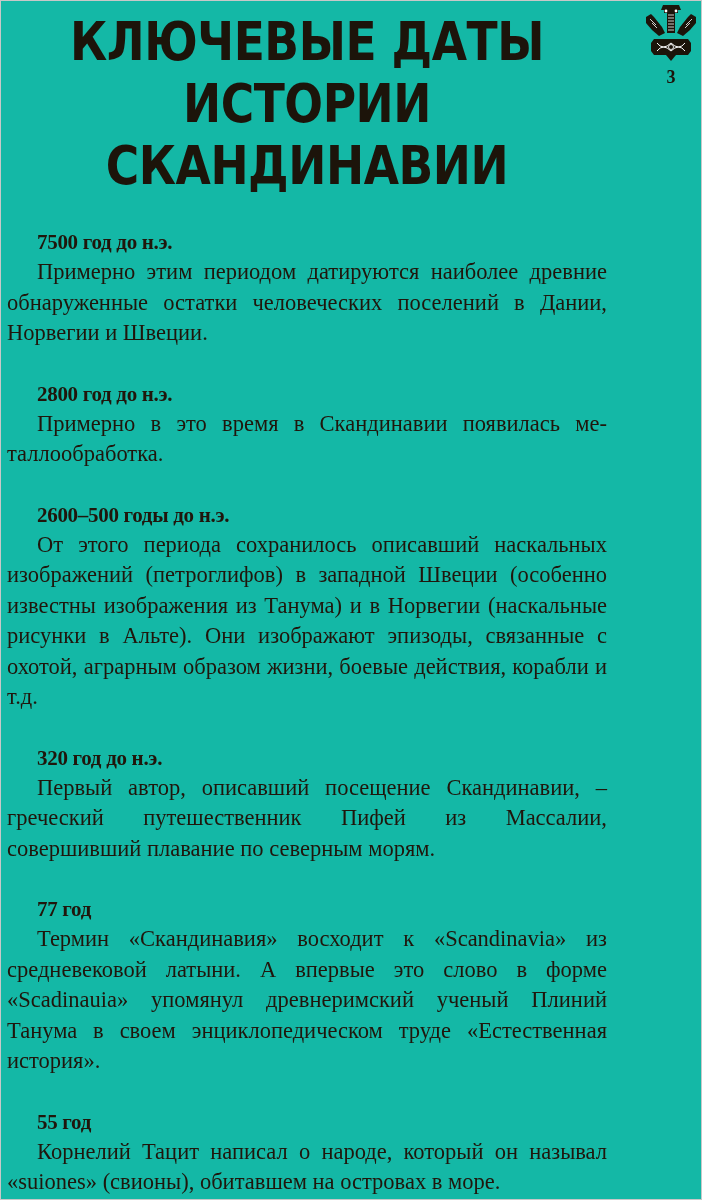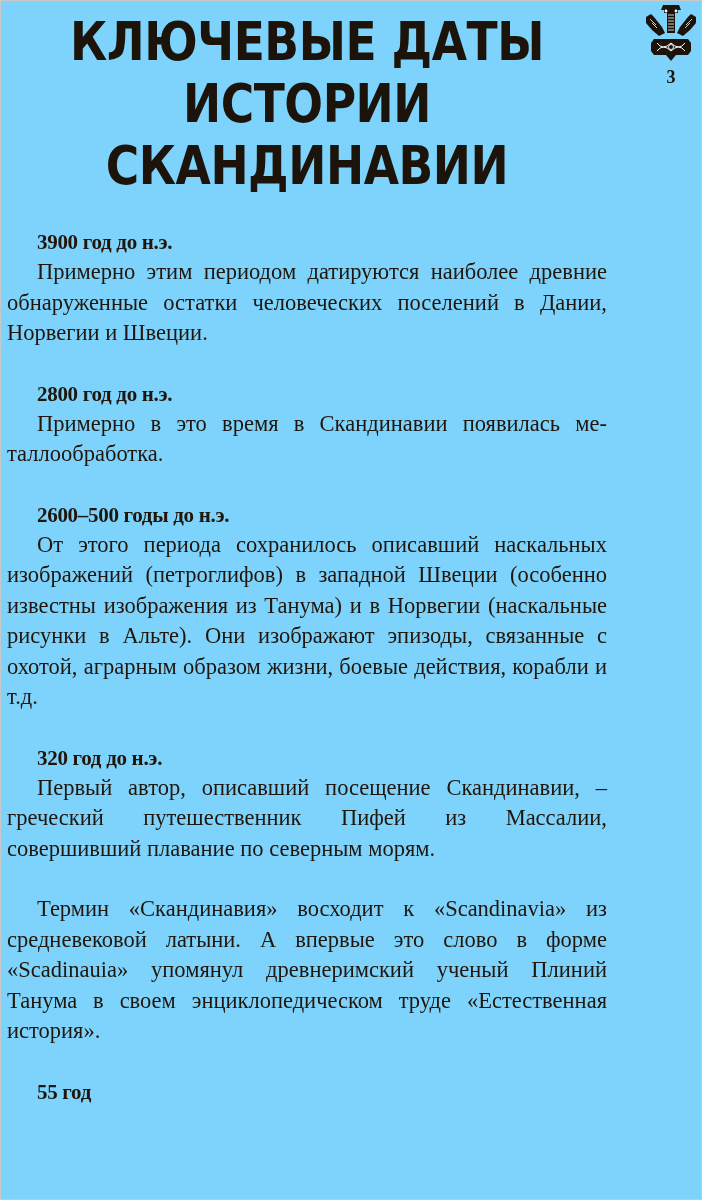--- a/index.html
+++ b/index.html
@@ -13,21 +13,21 @@
       overflow: hidden;
       position: relative;
     }
     .page {
       position: absolute;
       left: 0;
       top: 0;
       width: 700px;
       height: 1198px;
       border: 1px solid #c8c8c8;
-      background: #7dd3fc;
+      background: #14b8a6;
       color: #1f150b;
     }
     .title {
       position: absolute;
       left: 0;
       top: 10px;
       width: 612px;
       text-align: center;
       font-family: "DejaVu Sans", sans-serif;
       font-weight: bold;
@@ -113,36 +113,38 @@
       <circle cx="29" cy="44" r="2.5" fill="none" stroke="#fefefe" stroke-width="0.9"></circle>
 
       <path d="M24 52 h10 l-5 6 z" fill="#1c140a"></path>
     </svg>
   </div>
 
   <div class="page-number">3</div>
 
   <div class="content">
     <div class="entry">
-      <div class="entry-date">3900 год до н.э.</div>
+      <div class="entry-date">7500 год до н.э.</div>
       <div class="entry-text">Примерно этим периодом датируются наиболее древ­ние обнаруженные остатки человеческих поселений в Дании, Норвегии и Швеции.</div>
     </div>
     <div class="entry">
       <div class="entry-date">2800 год до н.э.</div>
       <div class="entry-text">Примерно в это время в Скандинавии появилась ме­таллообработка.</div>
     </div>
     <div class="entry">
       <div class="entry-date">2600–500 годы до н.э.</div>
       <div class="entry-text">От этого периода сохранилось описавший наскаль­ных изображений (петроглифов) в западной Швеции (особенно известны изображения из Танума) и в Нор­вегии (наскальные рисунки в Альте). Они изображают эпизоды, связанные с охотой, аграрным образом жизни, боевые действия, корабли и т.д.</div>
     </div>
     <div class="entry">
       <div class="entry-date">320 год до н.э.</div>
       <div class="entry-text">Первый автор, описавший посещение Скандина­вии, – греческий путешественник Пифей из Массалии, совершивший плавание по северным морям.</div>
     </div>
     <div class="entry">
+      <div class="entry-date">77 год</div>
       <div class="entry-text">Термин «Скандинавия» восходит к «Scandinavia» из средневековой латыни. А впервые это слово в форме «Scadinauia» упомянул древнеримский ученый Плиний Танума в своем энциклопедическом труде «Естествен­ная история».</div>
     </div>
     <div class="entry">
       <div class="entry-date">55 год</div>
+      <div class="entry-text">Корнелий Тацит написал о народе, который он назы­вал «suiones» (свионы), обитавшем на островах в море.</div>
     </div>
   </div>
 
 </div>
 
 </body></html>

